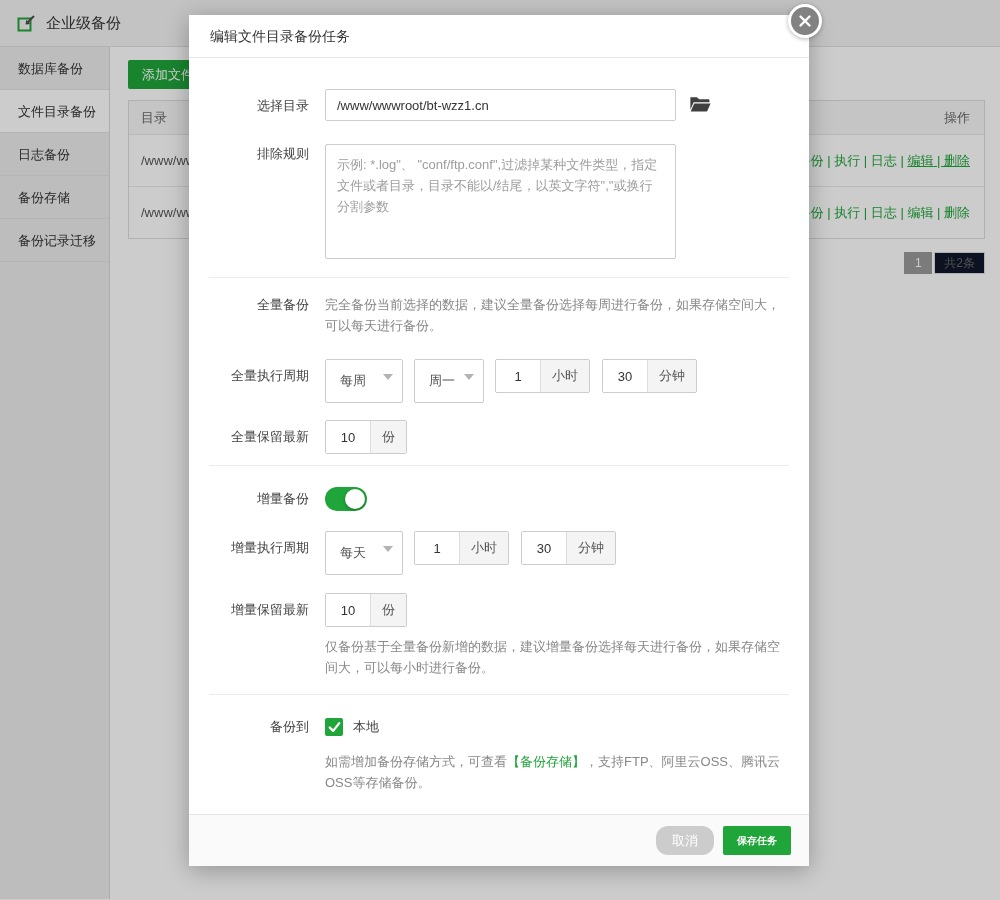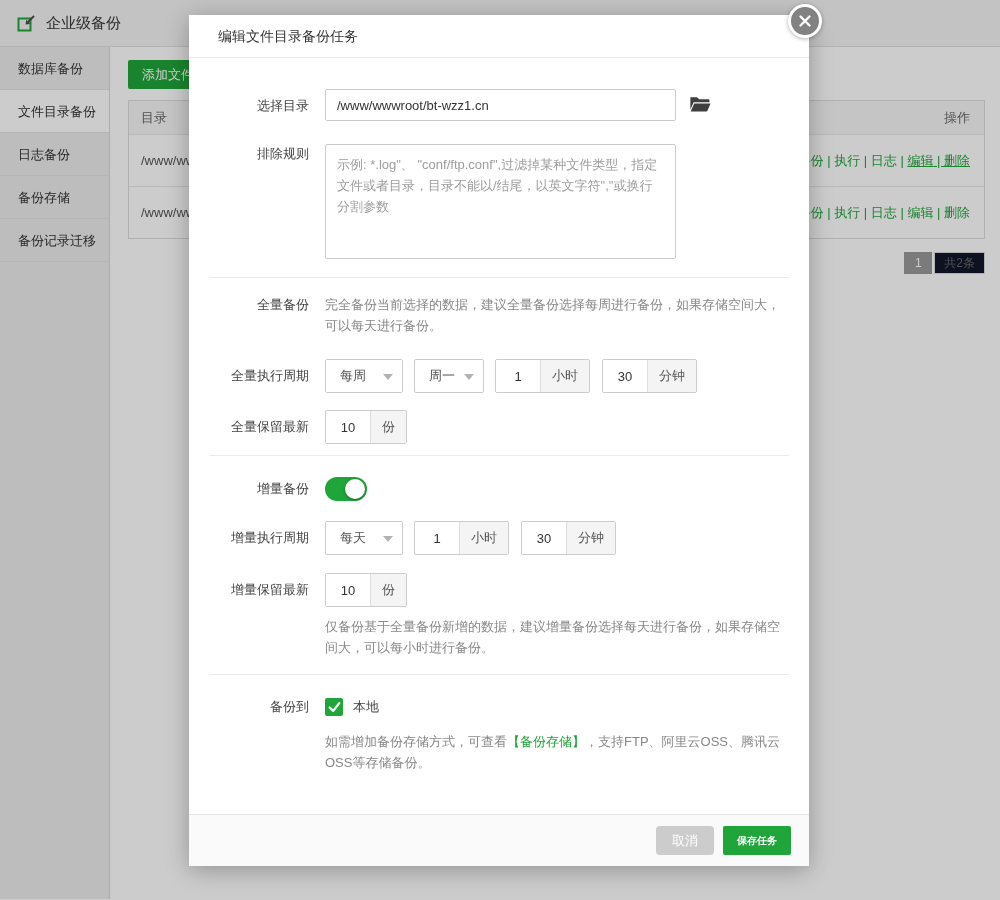--- a/index.html
+++ b/index.html
@@ -53,21 +53,21 @@
     height:22px; line-height:20px; padding:0 9px; margin-left:2px;
     border:1px solid #ddd; background:#0f172a; color:#666;
   }
   
   .overlay { position:absolute; inset:0; background:rgba(0,0,0,0.20); z-index:10; }
   .modal {
     position:absolute; left:189px; top:15px; width:620px; height:851px;
     background:#fff; z-index:20; box-shadow:0 4px 22px rgba(0,0,0,0.28);
   }
   .modal-header {
-    height:43px; line-height:42px; padding-left:29px;
+    height:43px; line-height:42px; padding-left:21px;
     border-bottom:1px solid #e8e8e8; font-size:14px; color:#333;
   }
   .close-btn {
     position:absolute; top:-11px; right:-13px; width:34px; height:34px;
     background:#828282; border:3px solid #fff; border-radius:50%;
     display:flex; align-items:center; justify-content:center; cursor:pointer;
     box-shadow:0 1px 4px rgba(0,0,0,0.3);
   }
   .modal-body { padding:31px 20px 0; }
   .form-row { display:flex; align-items:flex-start; margin-bottom:21px; }
@@ -88,21 +88,21 @@
     padding:9px 11px; font-size:13px; line-height:21px; color:#333; resize:none; outline:none;
     font-family:"Liberation Sans","DejaVu Sans",sans-serif;
   }
   .exclude-area::placeholder { color:#9d9d9d; }
   .divider { border:none; border-top:1px solid #ebebeb; }
   .d1 { margin:18px 0 16px; }
   .d2 { margin:-5px 0 21px; }
   .d3 { margin:-3px 0 22px; }
   .desc { font-size:13px; color:#888; line-height:21px; width:465px; }
   .selectbox {
-    position:relative; height:34px; min-width:78px; border:1px solid #ccc; border-radius:2px;
+    position:relative; height:44px; min-width:78px; border:1px solid #ccc; border-radius:2px;
     background:#fff; display:flex; align-items:center; padding:0 26px 0 14px;
     font-size:13px; color:#555; margin-right:11px; cursor:pointer;
   }
   .caret {
     position:absolute; right:9px; top:14px; width:0; height:0;
     border-left:5px solid transparent; border-right:5px solid transparent;
     border-top:6px solid #b3b3b3;
   }
   .igroup {
     display:flex; height:34px; border:1px solid #ccc; border-radius:2px;
@@ -129,21 +129,21 @@
   }
   .cb-label { margin-left:10px; font-size:13px; color:#444; line-height:18px; }
   .storage-link { color:#20a53a; font-weight:normal; cursor:pointer; }
   .modal-footer {
     position:absolute; bottom:0; left:0; right:0; height:52px;
     border-top:1px solid #e6e6e6; background:#fafafa;
     display:flex; justify-content:flex-end; align-items:center; padding-right:18px;
   }
   .btn-cancel {
     height:29px; padding:0 16px; background:#ccc; color:#fff; border:none;
-    border-radius:4px; font-size:13px; margin-right:9px; cursor:pointer;
+    border-radius:12px; font-size:13px; margin-right:9px; cursor:pointer;
   }
   .btn-save {
     height:29px; padding:0 14px; background:#20a53a; color:#fff; border:none;
     border-radius:2px; font-size:10px; font-weight:bold; cursor:pointer;
   }
 </style>
 </head>
 <body>
 
 <div class="topbar">

